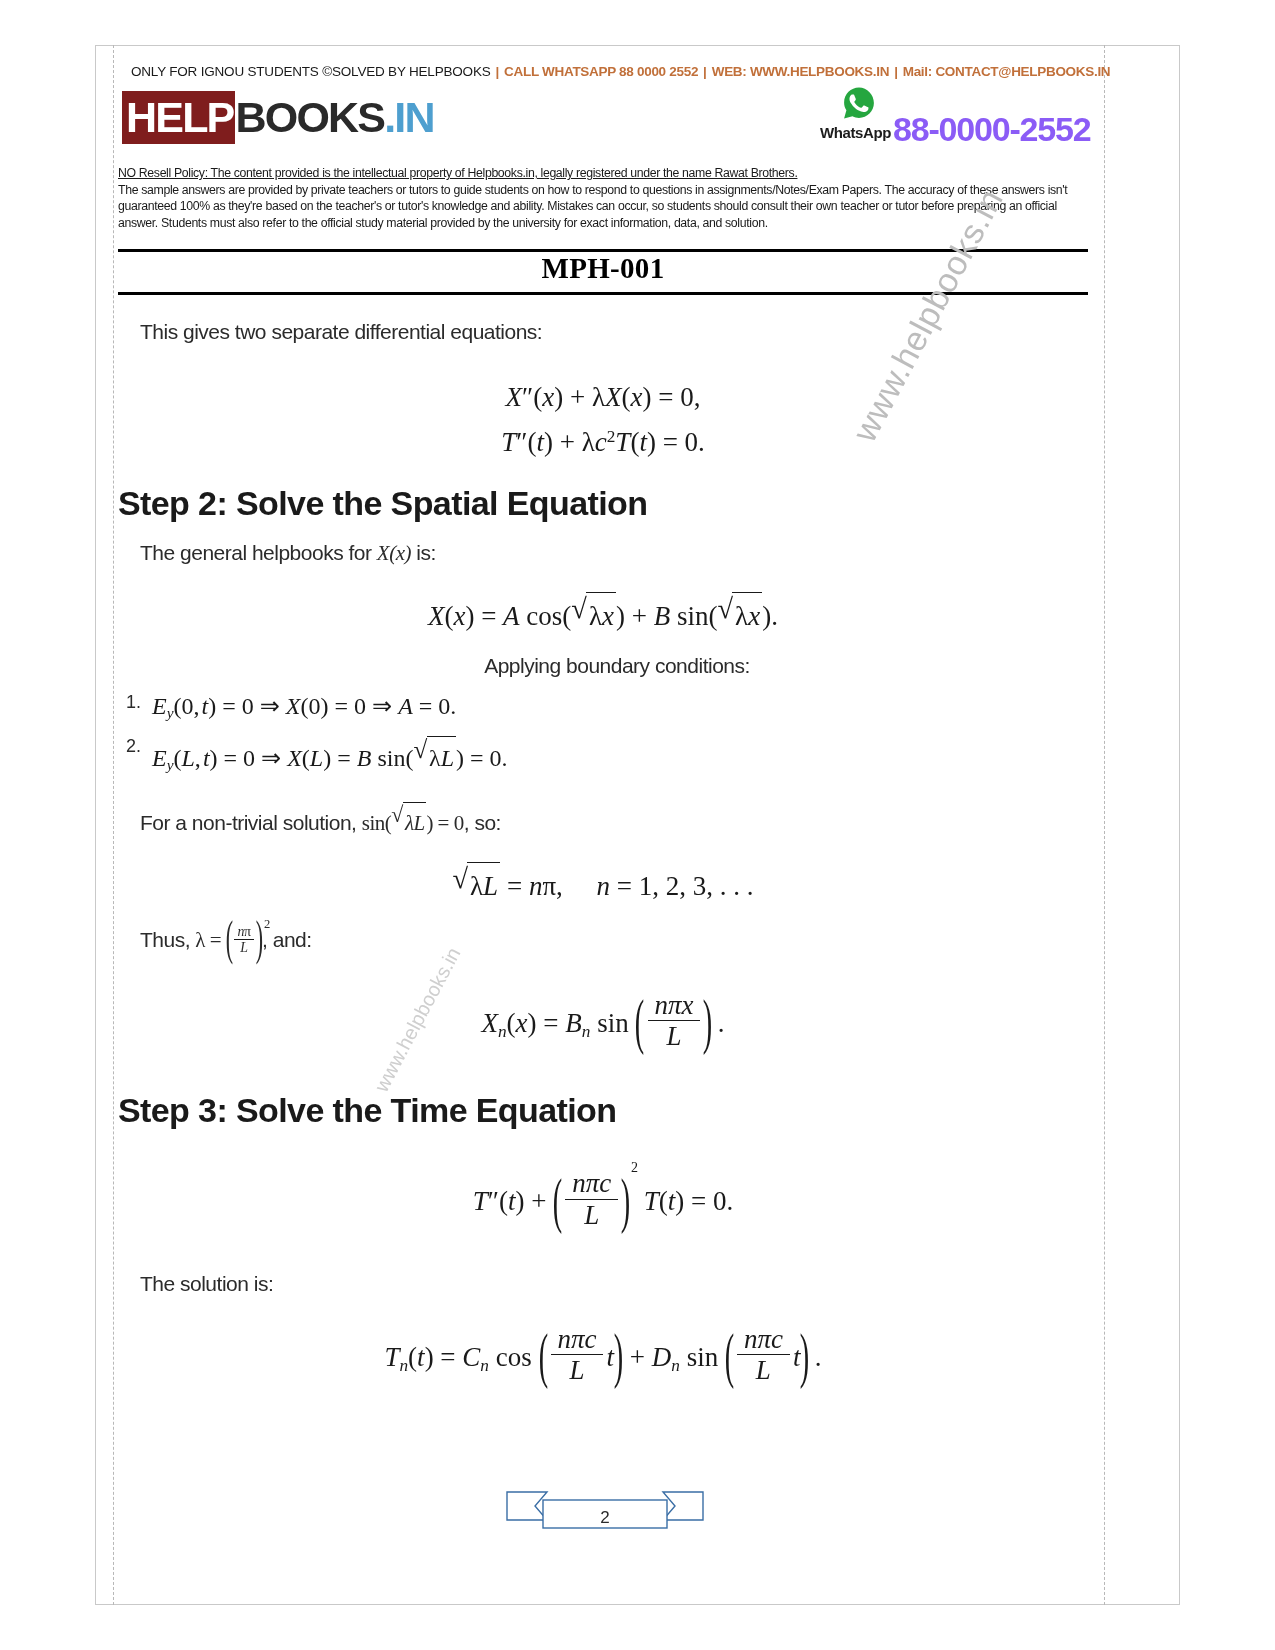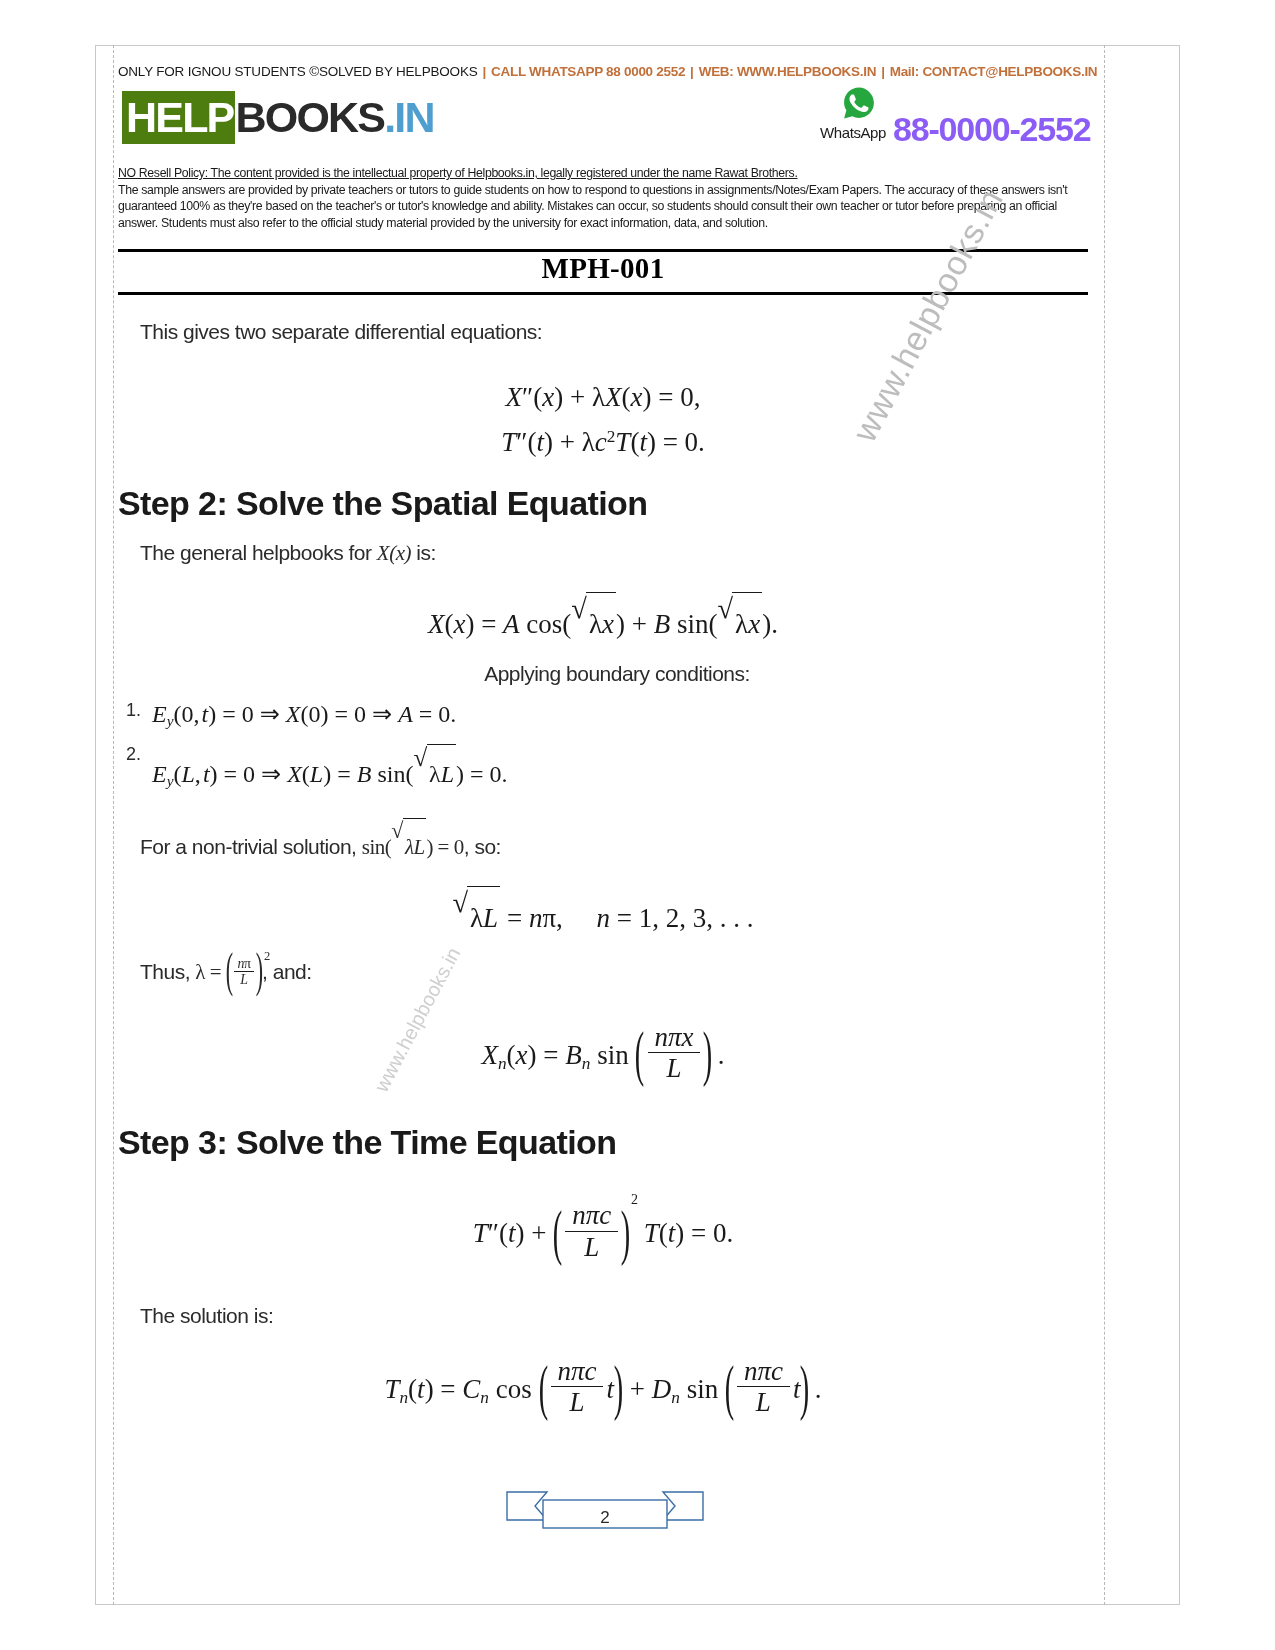--- a/index.html
+++ b/index.html
@@ -25,51 +25,51 @@
     border-left:1px dashed #b8b8b8;
   }
   .inner-rule-right{
     position:absolute; left:1104px; top:45px;
     width:1px; height:1560px;
     border-left:1px dashed #b8b8b8;
   }
 
   
   .topline{
-    position:absolute; left:118px; top:64px; width:970px;
+    position:absolute; left:131px; top:64px; width:970px;
     font-size:13.5px; letter-spacing:-0.2px; white-space:nowrap;
     color:#1a1a1a;
   }
   .topline .orange{ color:#c1703a; font-weight:bold; letter-spacing:-0.3px;}
   .topline .sep{ color:#c1703a; font-weight:bold; padding:0 5px;}
 
   
   .logo{
     position:absolute; left:122px; top:96px;
     font-size:43px; font-weight:bold; letter-spacing:-1.8px;
     line-height:1;
     white-space:nowrap;
   }
   .logo .help{
-    background:#4d7c0f; color:#ffffff; padding:2px 2px 3px 4px;
+    background:#7f1d1d; color:#ffffff; padding:2px 2px 3px 4px;
   }
   .logo .books{ color:#2a2a2a; }
   .logo .dotin{ color:#4e9fcf; }
 
   
   .wa-wrap{
     position:absolute; left:820px; top:86px; white-space:nowrap;
   }
   .wa-icon{
     position:absolute; left:22px; top:0;
     width:34px; height:34px;
   }
   .wa-label{
     position:absolute; left:0px; top:38px;
-    font-size:15px; font-weight:normal; color:#1c1c1c;
+    font-size:15px; font-weight:bold; color:#1c1c1c;
     letter-spacing:-0.4px;
   }
   .wa-number{
     position:absolute; left:73px; top:24px;
     font-size:34px; font-weight:bold; color:#8b5cf6;
     letter-spacing:-1.2px;
   }
 
   
   .disclaimer{
@@ -132,21 +132,21 @@
     font-size:18px; color:#2b2b2b; font-style:normal;
   }
 
   
   sub{ font-size:.64em; vertical-align:-.26em; }
   sup{ font-size:.64em; vertical-align:.52em; }
 
   
   .sqrt{ display:inline-block; position:relative; padding-left:0.55em;}
   .sqrt > .rad{ position:absolute; left:0; top:0.02em; font-size:1.05em;}
-  .sqrt > .rand{ border-top:1.2px solid #1a1a1a; padding:16px 0.08em 0 0.1em; display:inline-block; }
+  .sqrt > .rand{ border-top:1.2px solid #1a1a1a; padding:8px 0.08em 0 0.1em; display:inline-block; }
 
   
   .frac{
     display:inline-block; vertical-align:-0.48em;
     text-align:center; line-height:1.12;
     margin:0 0.12em;
   }
   .frac > .n{ display:block; padding:0 0.25em; }
   .frac > .d{ display:block; border-top:1.4px solid #1a1a1a; padding:0 0.25em; }
   .frac.small{ font-size:0.66em; vertical-align:-0.40em; }

